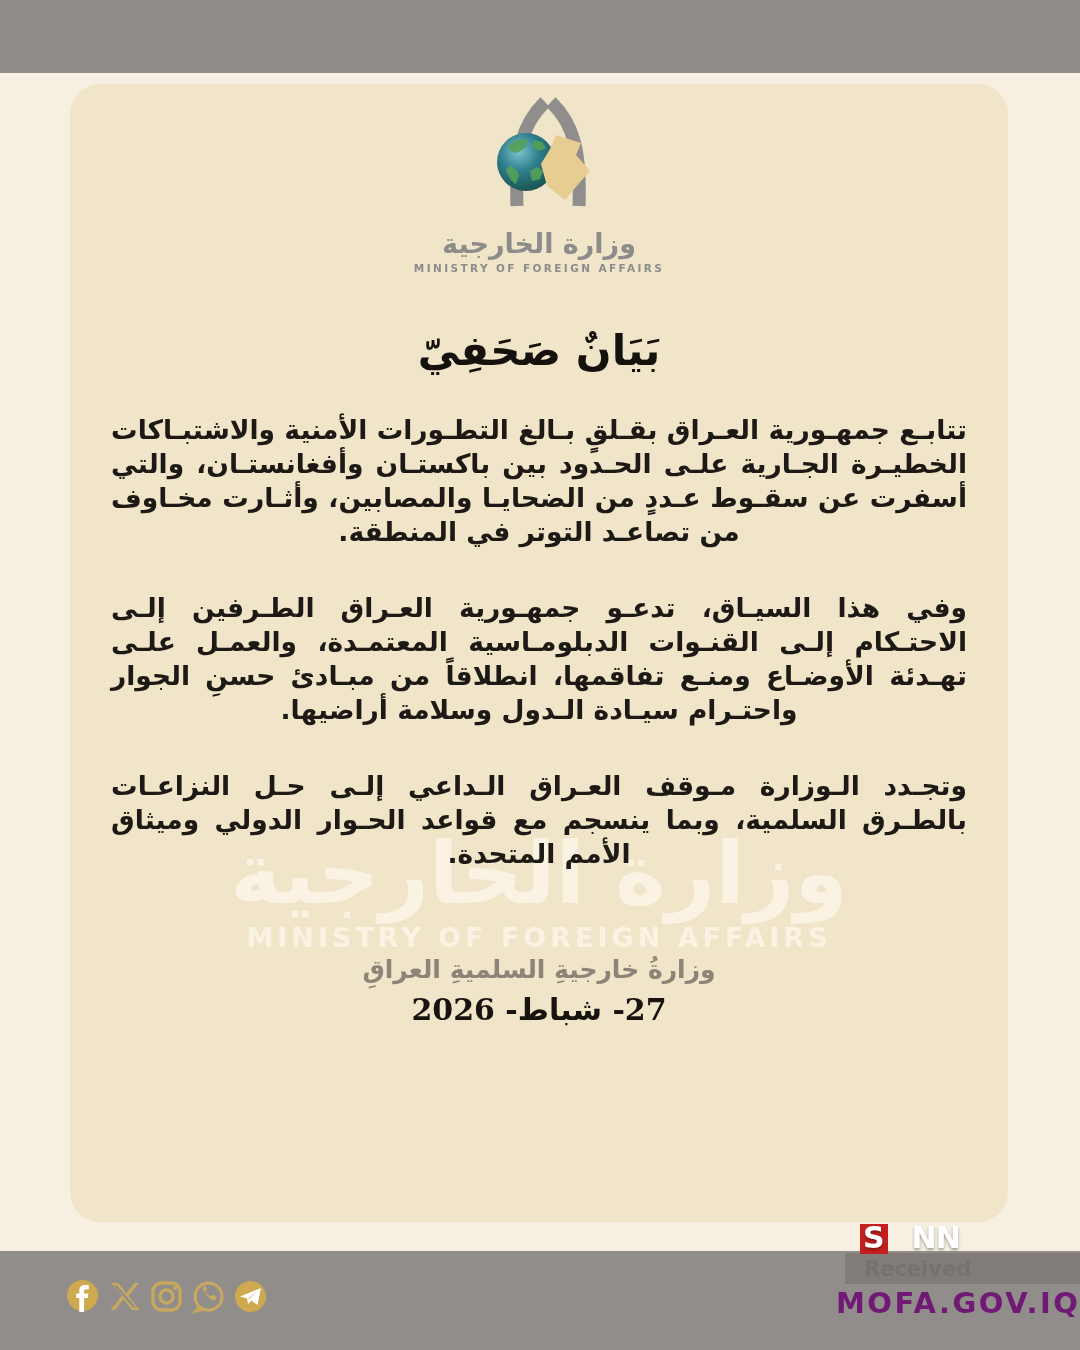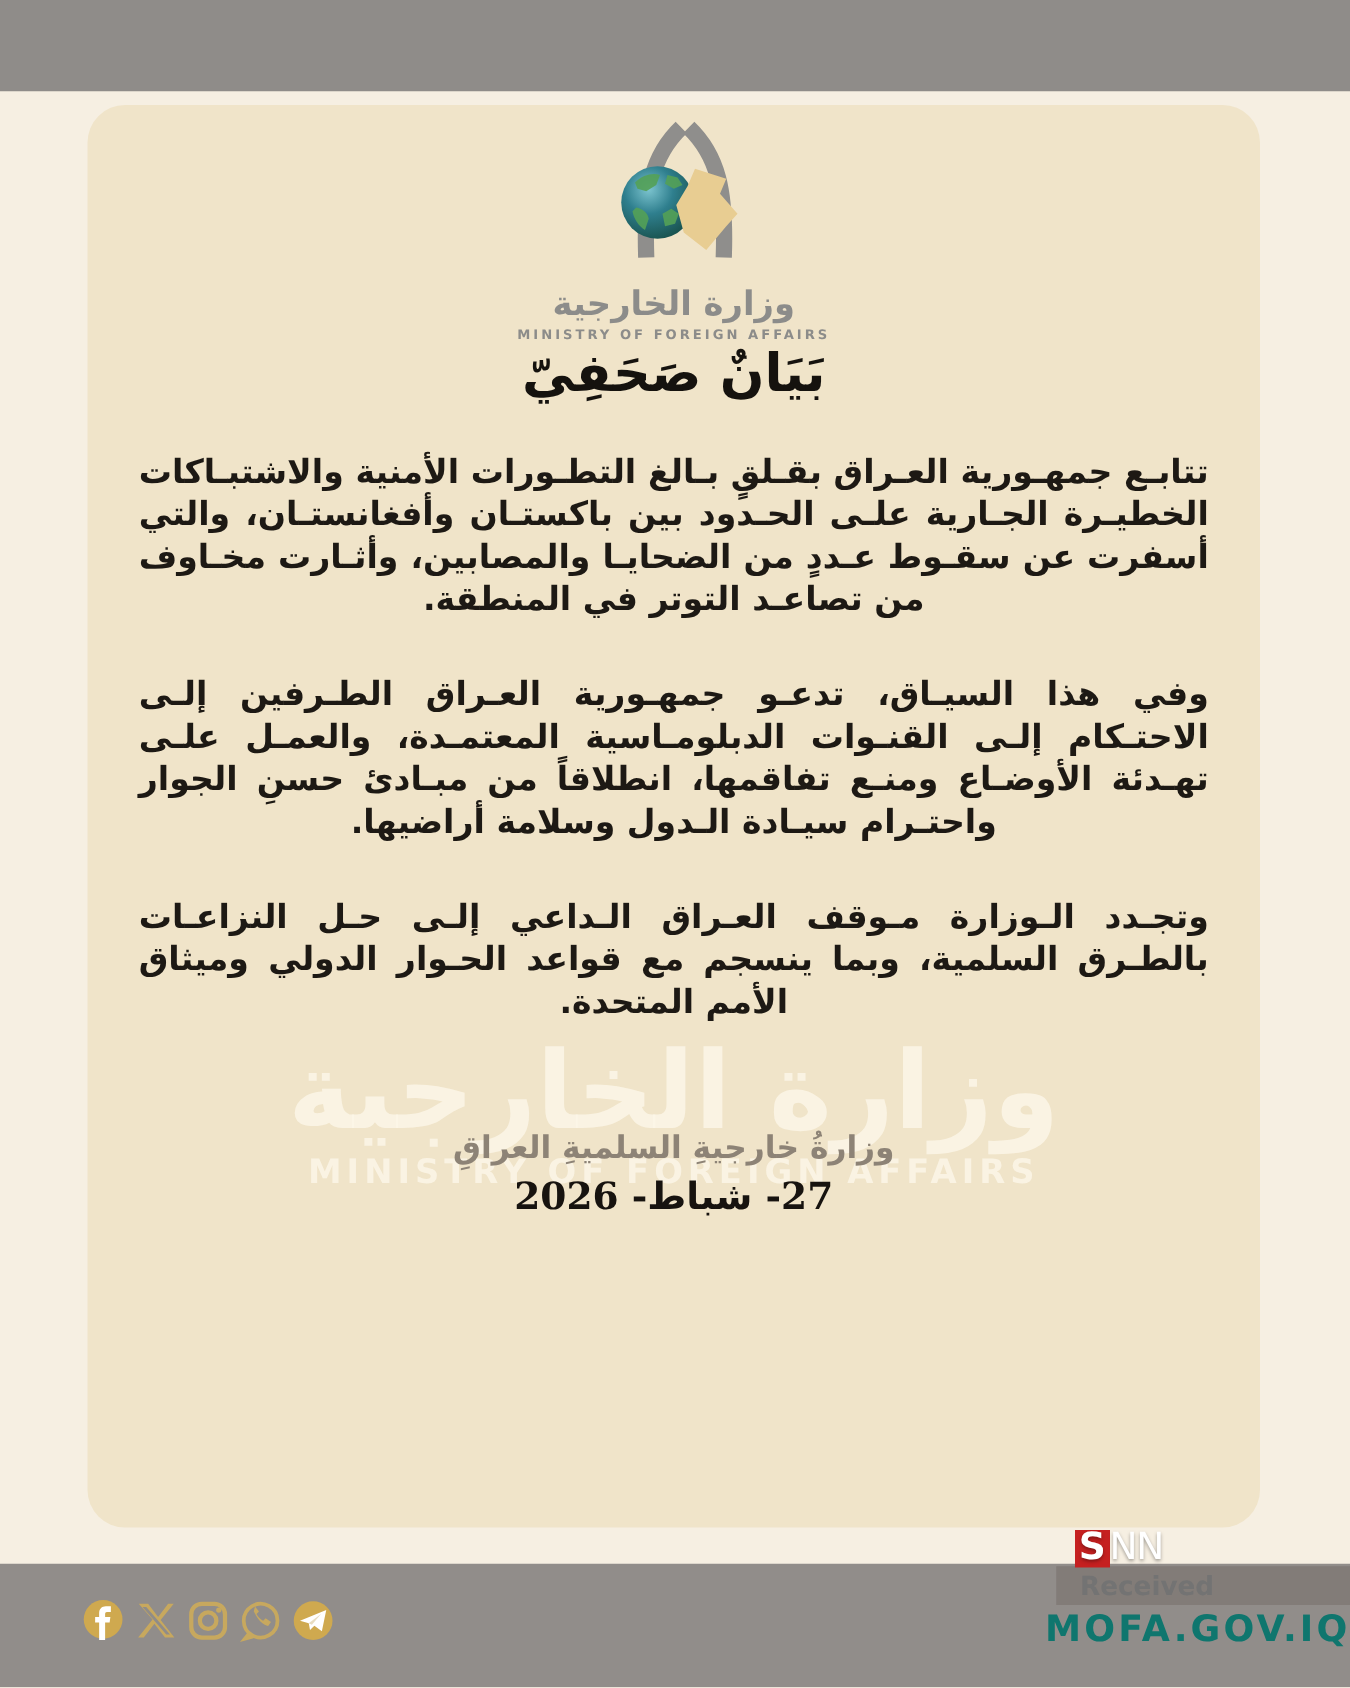--- a/index.html
+++ b/index.html
@@ -22,21 +22,21 @@
   }
   .watermark .wm-ar{ font-size:86px; font-weight:bold; line-height:1.0; letter-spacing:6px; }
   .watermark .wm-en{ font-size:27px; font-weight:bold; letter-spacing:4px; margin-top:6px; }
 
   
   .logo-wrap{ padding-top:10px; }
   .logo-svg{ display:block; margin:0 auto; }
   .logo-ar{ font-size:27px; font-weight:bold; color:#8c8c8a; margin-top:2px; }
   .logo-en{ font-size:10.5px; font-weight:bold; color:#8c8c8a; letter-spacing:2.4px; margin-top:3px; }
 
-  .title{ font-size:42px; font-weight:bold; color:#15120e; }
+  .title{ margin-top:52px; font-size:42px; font-weight:bold; color:#15120e; }
 
   .para{
     width:856px; margin:42px auto 0; font-size:26.5px; font-weight:bold; color:#1d1914;
     line-height:34px; text-align:justify; text-align-last:center; direction:rtl;
   }
   .para:first-of-type{ margin-top:38px; }
 
   .signature{ margin-top:84px; font-size:25px; font-weight:bold; color:#8d8376; }
   .date{ margin-top:8px; font-size:30px; color:#17130f; font-weight:bold;
          font-family:"DejaVu Serif","DejaVu Sans","Liberation Serif",serif; }
@@ -44,25 +44,25 @@
   
   .social{ position:absolute; left:64px; top:1278px; display:flex; gap:5px; z-index:3; }
   .social .icon{ width:37px; height:37px; display:block; }
 
   .snn-band{ position:absolute; left:845px; top:1253px; width:235px; height:31px;
              background:rgba(104,98,92,0.38); z-index:2; }
   .snn-logo{ position:absolute; left:860px; top:1224px; z-index:3; display:flex; align-items:flex-start;
              text-shadow:0 2px 3px rgba(0,0,0,0.35); }
   .snn-s{ background:#c52020; color:#ffffff; font-weight:bold; font-size:30px; line-height:28px;
           padding:0 3px 2px 3px; display:inline-block; }
-  .snn-nn{ color:#ffffff; font-weight:normal; font-size:30px; line-height:28px; letter-spacing:-1px;
-           padding-right:2px; }
+  .snn-nn{ color:#ffffff; font-weight:bold; font-size:30px; line-height:28px; letter-spacing:-1px;
+           padding-right:2px;margin-left:24px; }
   .snn-received{ position:absolute; left:864px; top:1257px; z-index:3; color:#737373;
                  font-weight:bold; font-size:21px; }
-  .mofa{ position:absolute; left:836px; top:1286px; z-index:3; color:#0f766e;
+  .mofa{ position:absolute; left:836px; top:1286px; z-index:3; color:#701a75;
          font-weight:bold; font-size:29px; letter-spacing:2.5px; }
 </style>
 </head>
 <body>
 
 <div class="canvas">
   <div class="band-top"></div>
   <div class="band-bottom"></div>
 
   <div class="card">

